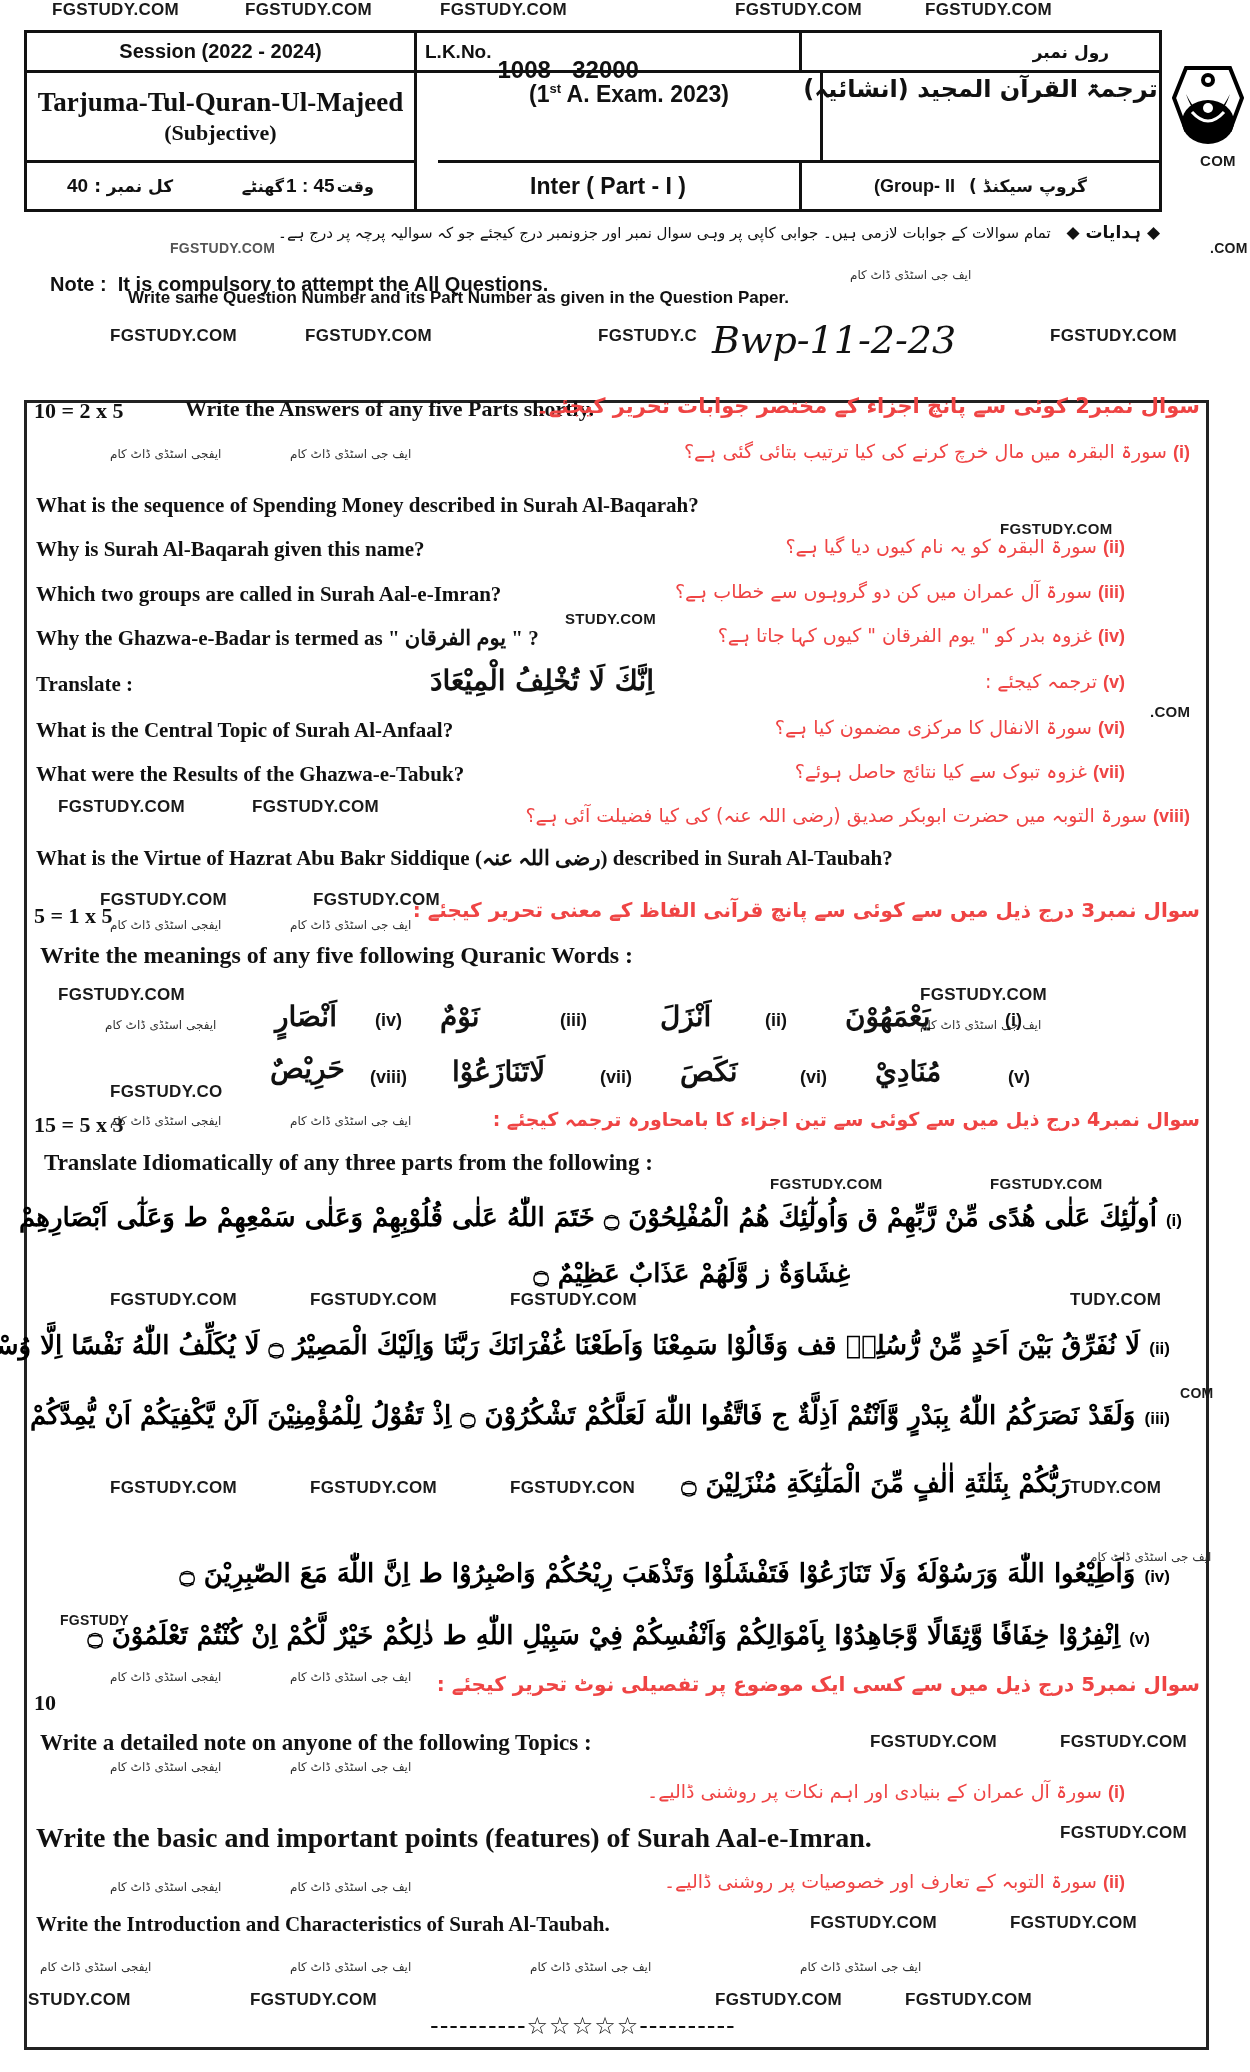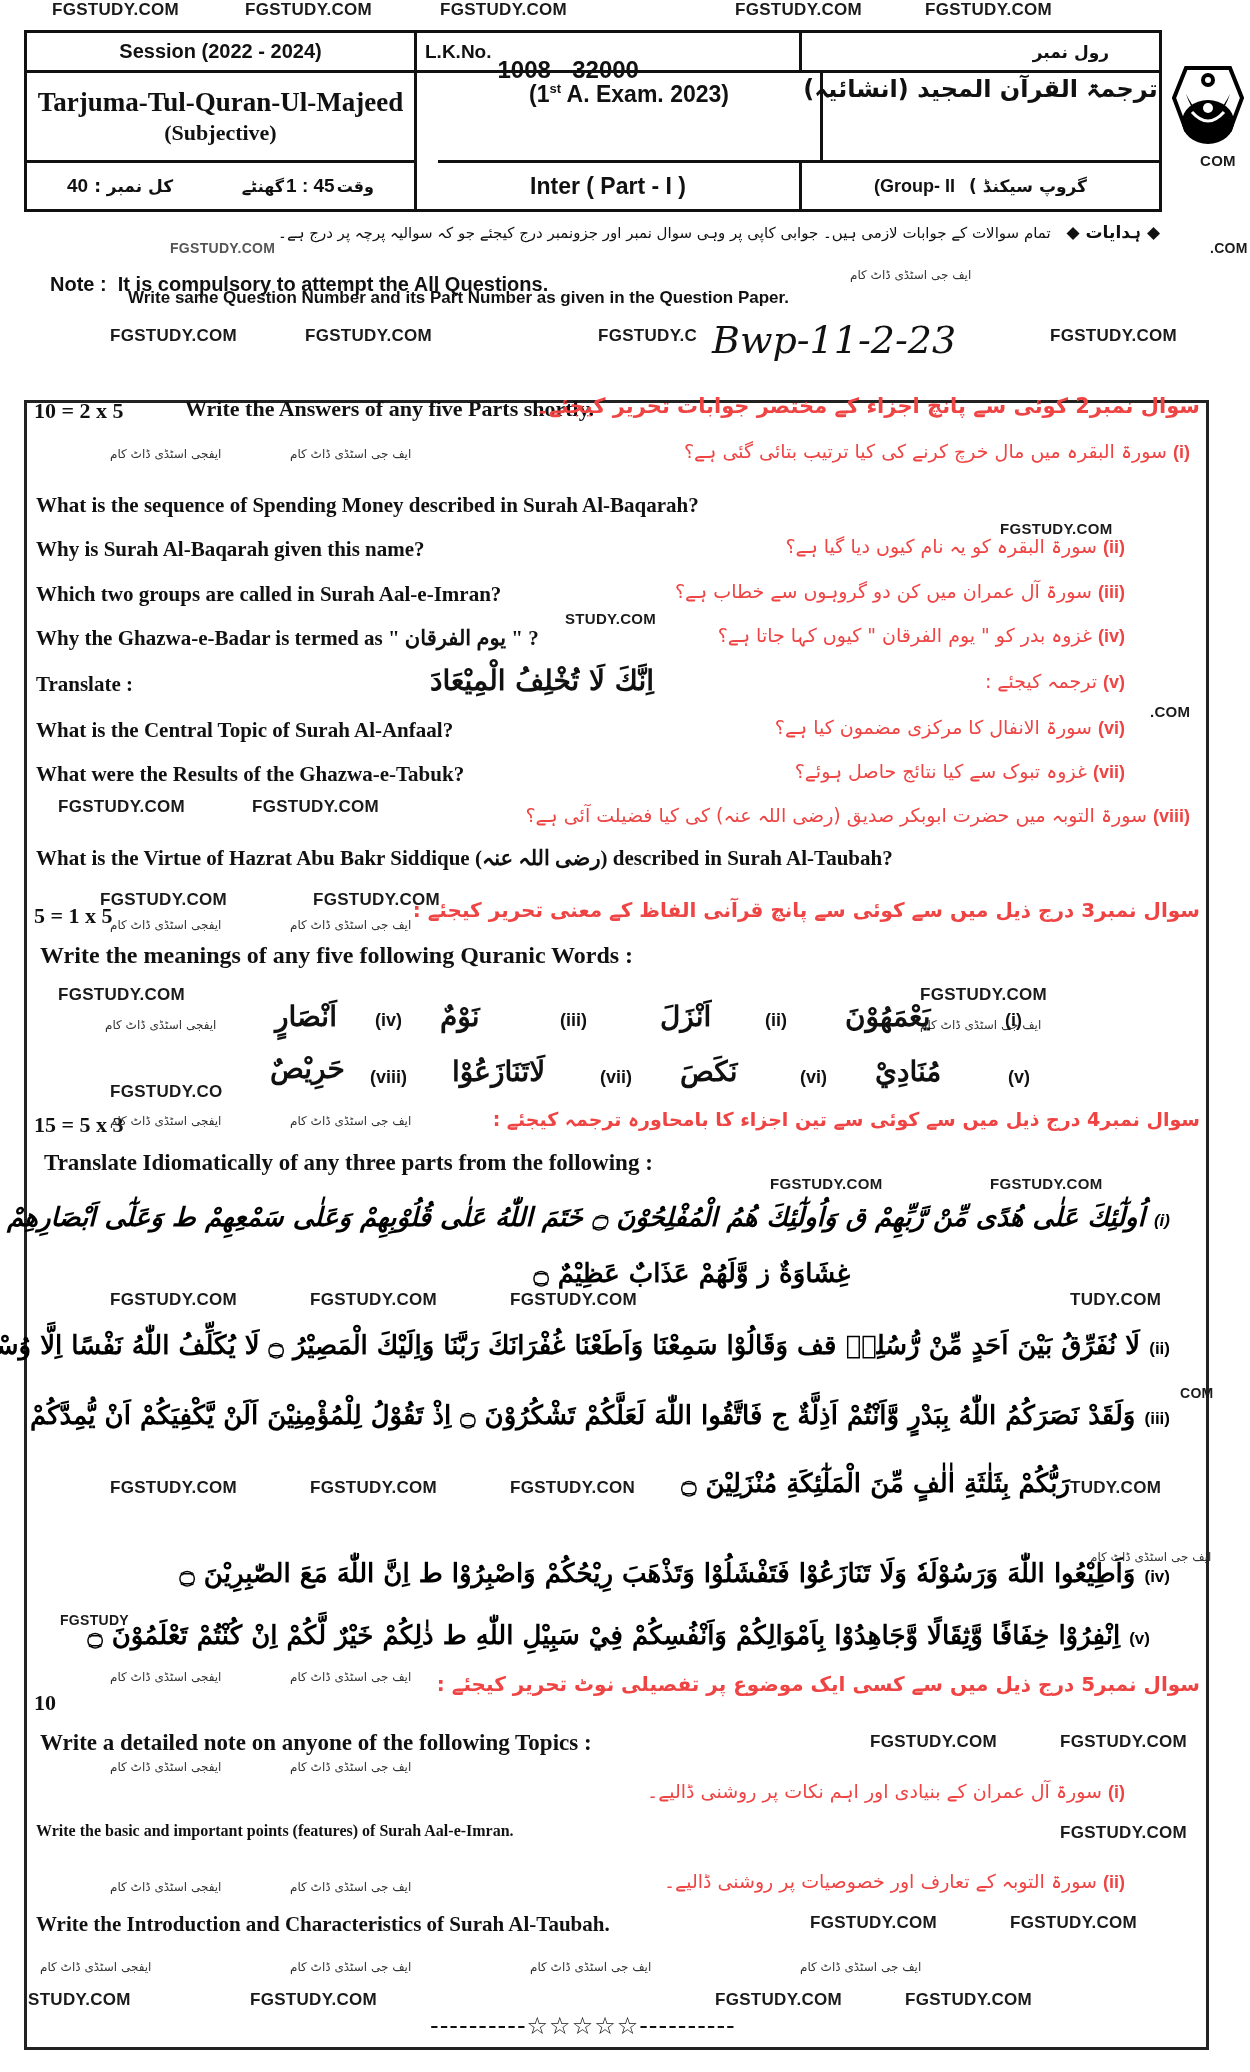--- a/index.html
+++ b/index.html
@@ -190,21 +190,21 @@
 <div class="wm" style="left:110px;top:1082px;">FGSTUDY.CO</div>
 
 <div class="marks" style="left:34px;top:1112px;">15 = 5 x 3</div>
 <div class="wm-ur" style="left:110px;top:1114px;">ایفجی اسٹڈی ڈاٹ کام</div>
 <div class="wm-ur" style="left:290px;top:1114px;">ایف جی اسٹڈی ڈاٹ کام</div>
 <div class="q-ur" style="right:50px;top:1108px;font-size:19px;font-weight:bold;">سوال نمبر4  درج ذیل میں سے کوئی سے تین اجزاء کا بامحاورہ ترجمہ کیجئے :</div>
 <div class="q-en" style="left:44px;top:1150px;font-size:23px;">Translate Idiomatically of any three parts from the following :</div>
 <div class="wm" style="left:770px;top:1175px;font-size:15px;">FGSTUDY.COM</div>
 <div class="wm" style="left:990px;top:1175px;font-size:15px;">FGSTUDY.COM</div>
 
-<div class="ar-line" style="right:80px;top:1202px;font-style:italic;"><span class="num" style="font-size:17px;">(i)</span> <span>اُولٰٓئِكَ عَلٰى هُدًى مِّنْ رَّبِّهِمْ ق وَاُولٰٓئِكَ هُمُ الْمُفْلِحُوْنَ ۝ خَتَمَ اللّٰهُ عَلٰى قُلُوْبِهِمْ وَعَلٰى سَمْعِهِمْ ط وَعَلٰٓى اَبْصَارِهِمْ</span></div>
+<div class="ar-line" style="right:68px;top:1202px;"><span class="num" style="font-size:17px;">(i)</span> <span>اُولٰٓئِكَ عَلٰى هُدًى مِّنْ رَّبِّهِمْ ق وَاُولٰٓئِكَ هُمُ الْمُفْلِحُوْنَ ۝ خَتَمَ اللّٰهُ عَلٰى قُلُوْبِهِمْ وَعَلٰى سَمْعِهِمْ ط وَعَلٰٓى اَبْصَارِهِمْ</span></div>
 <div class="ar-line" style="right:400px;top:1258px;">غِشَاوَةٌ ز وَّلَهُمْ عَذَابٌ عَظِيْمٌ ۝</div>
 <div class="wm" style="left:110px;top:1290px;">FGSTUDY.COM</div>
 <div class="wm" style="left:310px;top:1290px;">FGSTUDY.COM</div>
 <div class="wm" style="left:510px;top:1290px;">FGSTUDY.COM</div>
 <div class="wm" style="left:1070px;top:1290px;">TUDY.COM</div>
 
 <div class="ar-line" style="right:80px;top:1330px;"><span class="num" style="font-size:17px;">(ii)</span> <span>لَا نُفَرِّقُ بَيْنَ اَحَدٍ مِّنْ رُّسُلِهٖ قف وَقَالُوْا سَمِعْنَا وَاَطَعْنَا غُفْرَانَكَ رَبَّنَا وَاِلَيْكَ الْمَصِيْرُ ۝ لَا يُكَلِّفُ اللّٰهُ نَفْسًا اِلَّا وُسْعَهَا ط</span></div>
 
 <div class="wm" style="left:1180px;top:1385px;font-size:14px;">COM</div>
 <div class="ar-line" style="right:80px;top:1400px;"><span class="num" style="font-size:17px;">(iii)</span> <span>وَلَقَدْ نَصَرَكُمُ اللّٰهُ بِبَدْرٍ وَّاَنْتُمْ اَذِلَّةٌ ج فَاتَّقُوا اللّٰهَ لَعَلَّكُمْ تَشْكُرُوْنَ ۝ اِذْ تَقُوْلُ لِلْمُؤْمِنِيْنَ اَلَنْ يَّكْفِيَكُمْ اَنْ يُّمِدَّكُمْ</span></div>
@@ -225,21 +225,21 @@
 <div class="marks" style="left:34px;top:1690px;">10</div>
 <div class="q-ur" style="right:50px;top:1672px;font-size:20px;font-weight:bold;">سوال نمبر5  درج ذیل میں سے کسی ایک موضوع پر تفصیلی نوٹ تحریر کیجئے :</div>
 
 <div class="q-en" style="left:40px;top:1730px;font-size:23px;">Write a detailed note on anyone of the following Topics :</div>
 <div class="wm" style="left:870px;top:1732px;">FGSTUDY.COM</div>
 <div class="wm" style="left:1060px;top:1732px;">FGSTUDY.COM</div>
 <div class="wm-ur" style="left:110px;top:1760px;">ایفجی اسٹڈی ڈاٹ کام</div>
 <div class="wm-ur" style="left:290px;top:1760px;">ایف جی اسٹڈی ڈاٹ کام</div>
 
 <div class="q-ur" style="right:125px;top:1780px;"><span class="num">(i)</span> <span>سورۃ آل عمران کے بنیادی اور اہم نکات پر روشنی ڈالیے۔</span></div>
-<div class="q-en" style="left:36px;top:1822px;font-size:16px;">Write the basic and important points  (features) of Surah Aal-e-Imran.</div>
+<div class="q-en" style="left:36px;top:1822px;font-size:28px;">Write the basic and important points  (features) of Surah Aal-e-Imran.</div>
 <div class="wm" style="left:1060px;top:1823px;">FGSTUDY.COM</div>
 
 <div class="wm-ur" style="left:110px;top:1880px;">ایفجی اسٹڈی ڈاٹ کام</div>
 <div class="wm-ur" style="left:290px;top:1880px;">ایف جی اسٹڈی ڈاٹ کام</div>
 <div class="q-ur" style="right:125px;top:1870px;"><span class="num">(ii)</span> <span>سورۃ التوبہ کے تعارف اور خصوصیات پر روشنی ڈالیے۔</span></div>
 <div class="q-en" style="left:36px;top:1912px;">Write the Introduction and Characteristics of Surah Al-Taubah.</div>
 <div class="wm" style="left:810px;top:1913px;">FGSTUDY.COM</div>
 <div class="wm" style="left:1010px;top:1913px;">FGSTUDY.COM</div>
 
 <div class="wm-ur" style="left:40px;top:1960px;">ایفجی اسٹڈی ڈاٹ کام</div>

